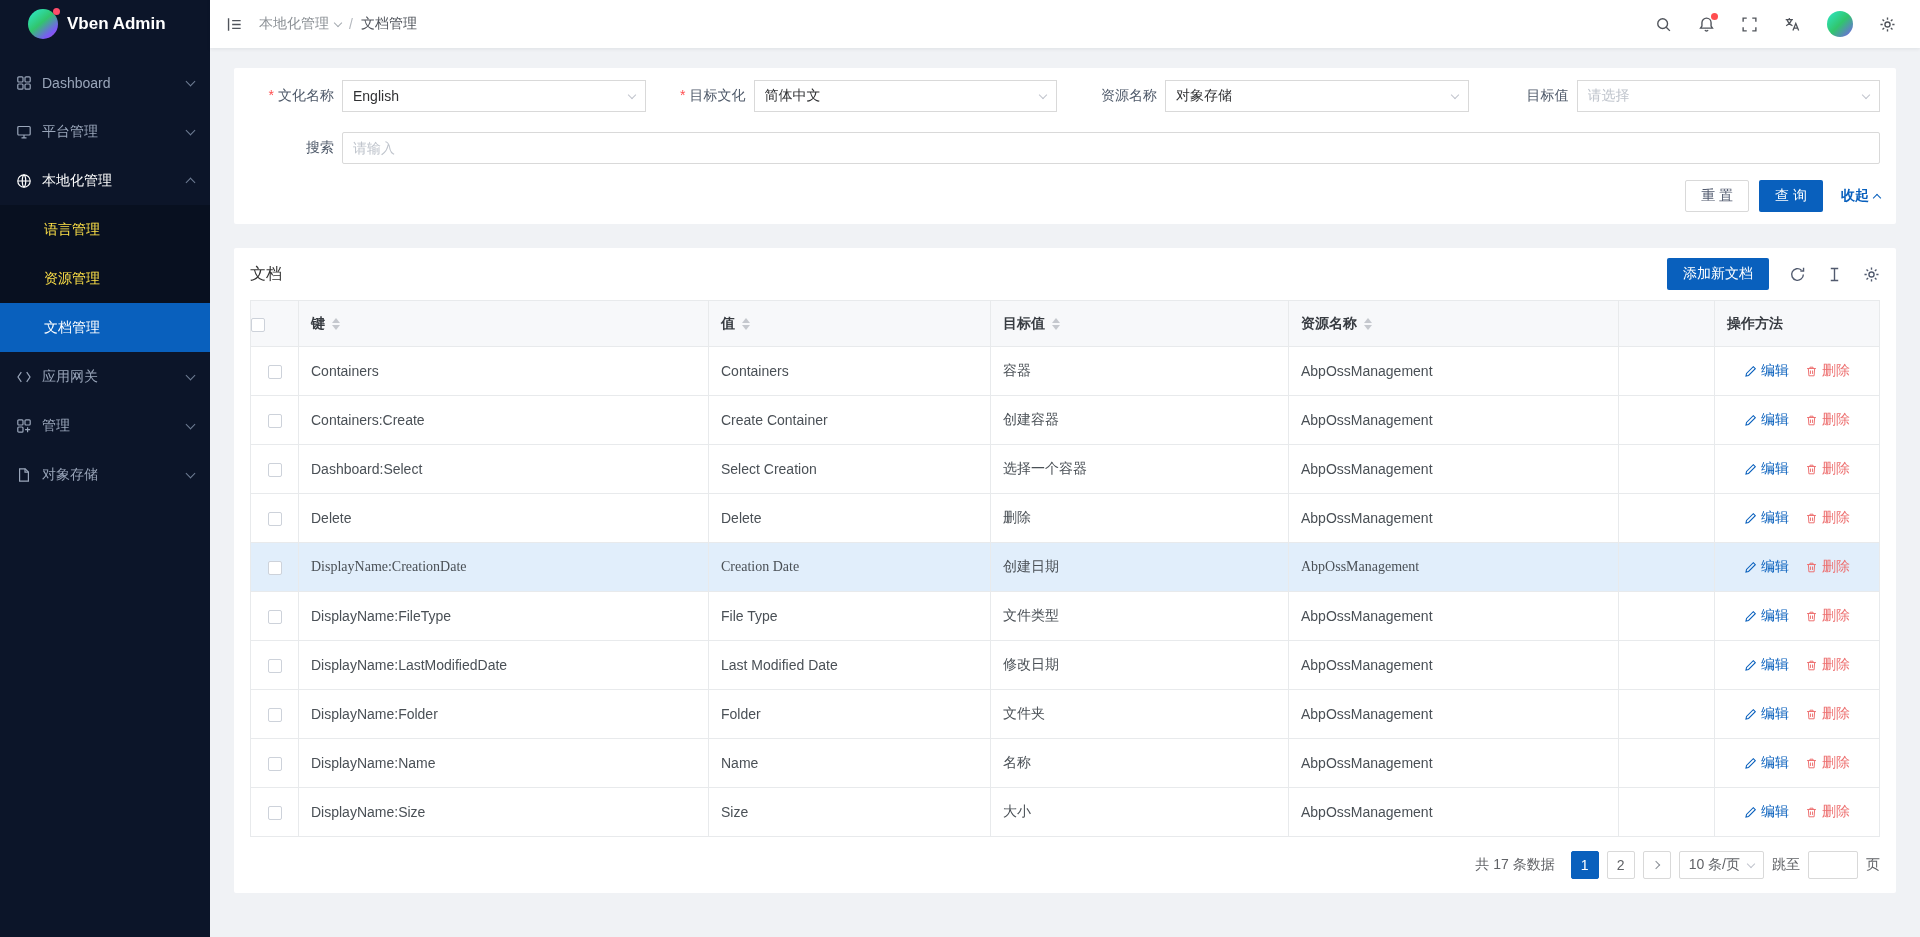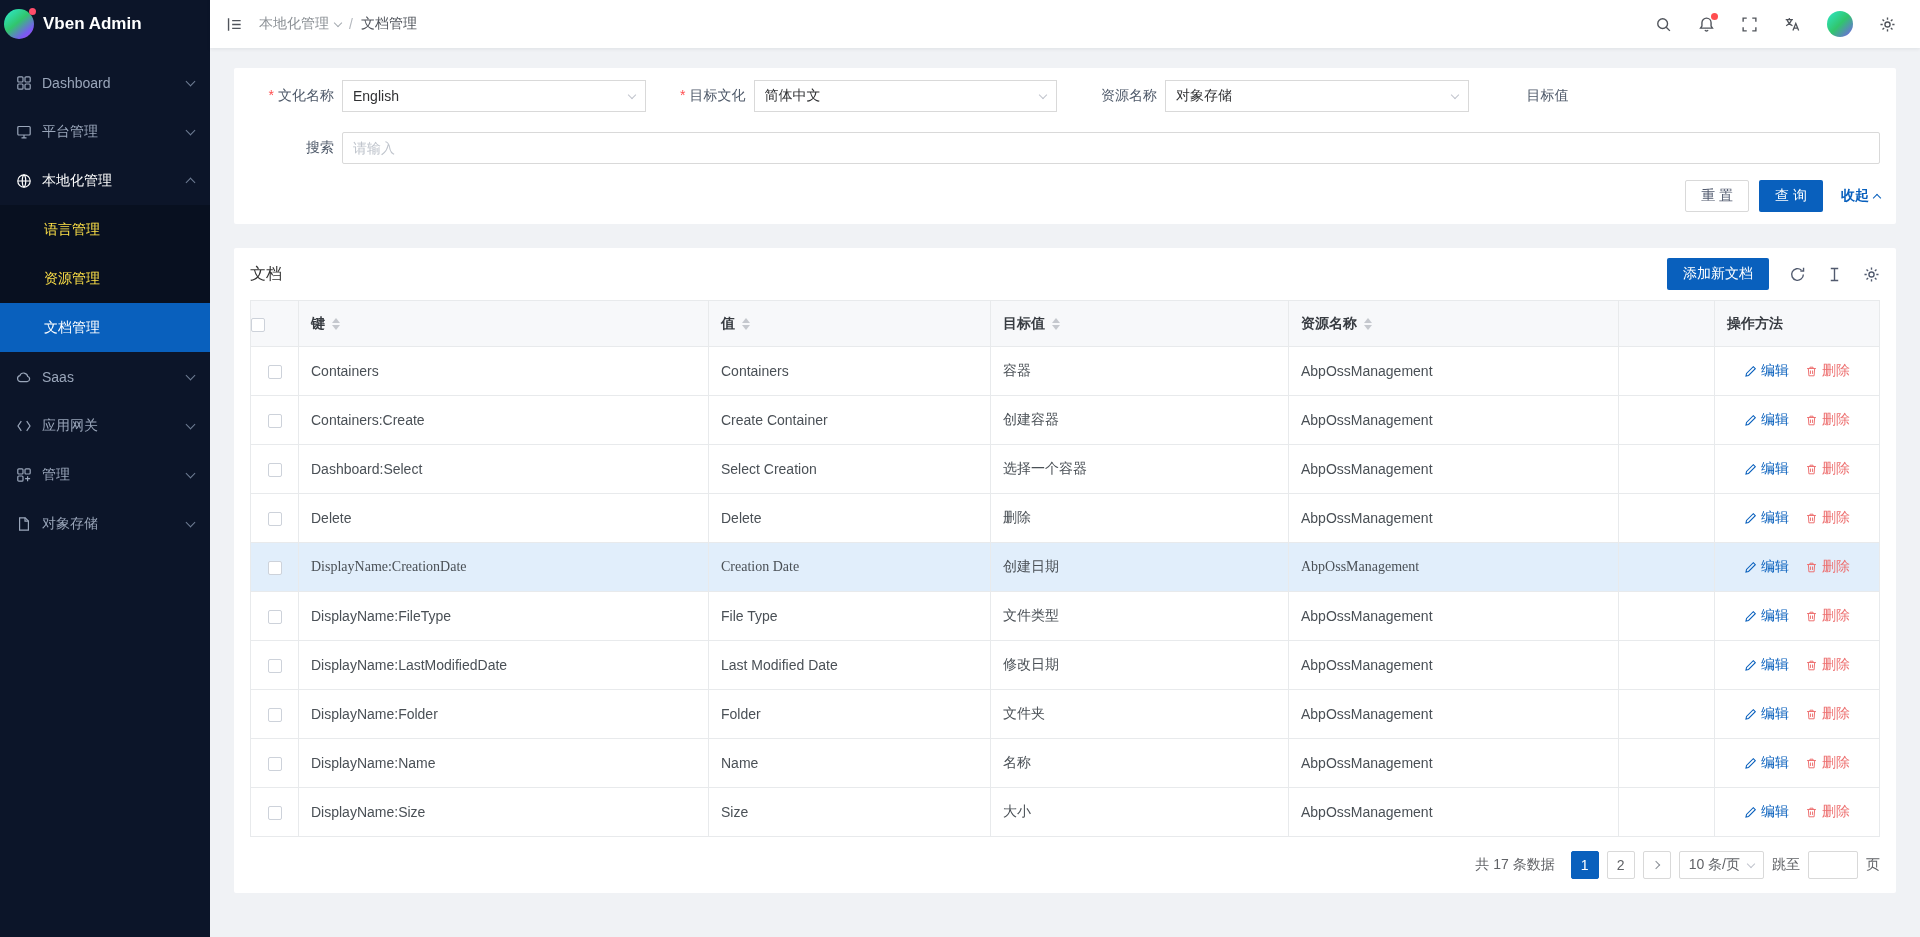--- a/index.html
+++ b/index.html
@@ -3,21 +3,21 @@
 <meta charset="utf-8">
 <style>
   * { box-sizing: border-box; margin: 0; padding: 0; }
   html, body { width: 1920px; height: 937px; overflow: hidden; }
   body { font-family: "Liberation Sans", "DejaVu Sans", sans-serif; font-size: 14px; background: #f0f2f5; color: #333; }
 
   .layout { display: flex; width: 100%; height: 100%; }
 
   
   .sidebar { width: 210px; flex-shrink: 0; background: #0c1529; display: flex; flex-direction: column; }
-  .logo { height: 48px; display: flex; align-items: center; gap: 9px; padding-left: 4px; cursor: pointer; }
+  .logo { height: 48px; display: flex; align-items: center; gap: 9px; padding-left: 28px; cursor: pointer; }
   .logo-mark { width: 30px; height: 30px; border-radius: 50%; position: relative; flex-shrink: 0;
     background: linear-gradient(140deg, #2ee8c8 5%, #31c56d 45%, #7a5af5 78%, #b14bd8 100%); }
   .logo-mark::after { content: ""; position: absolute; top: -1px; right: -2px; width: 7px; height: 7px;
     border-radius: 50%; background: #ff4d6a; }
   .logo-title { color: #fff; font-size: 17px; font-weight: bold; white-space: nowrap; }
   .menu { padding-top: 10px; }
   .menu-item { height: 49px; display: flex; align-items: center; gap: 10px; padding: 0 16px;
     color: #9aa6ba; cursor: pointer; }
   .menu-item .label { flex: 1; white-space: nowrap; }
   .menu-item.open { color: #fff; }
@@ -176,29 +176,20 @@
           <span class="label">语言管理</span>
         </div>
         <div class="submenu-item">
           <span class="label">资源管理</span>
         </div>
         <div class="submenu-item active">
           <span class="label">文档管理</span>
         </div>
       </div>
 
-      <div class="menu-item">
-        <span class="mi">
-            <svg viewBox="0 0 16 16" fill="none" stroke="currentColor" stroke-width="1.2">
-              <path d="M4.6 12.6h6.6a2.6 2.6 0 0 0 .5-5.1A4.1 4.1 0 0 0 3.8 6.7a3 3 0 0 0 .8 5.9z"></path>
-            </svg>
-          </span>
-        <span class="label">Saas</span>
-        <span class="caret down"></span>
-      </div>
 
       <div class="menu-item">
         <span class="mi">
             <svg viewBox="0 0 16 16" fill="none" stroke="currentColor" stroke-width="1.2">
               <path d="M5.3 3.2 2 8l3.3 4.8M10.7 3.2 14 8l-3.3 4.8"></path>
             </svg>
           </span>
         <span class="label">应用网关</span>
         <span class="caret down"></span>
       </div>
@@ -301,20 +292,24 @@
           </div>
           <div class="field">
             <label class="f-label">资源名称</label>
             <div class="select">
               <span class="sel-value">对象存储</span>
               <span class="caret down sm"></span>
             </div>
           </div>
           <div class="field">
             <label class="f-label">目标值</label>
+            <div class="select">
+              <span class="sel-value placeholder">请选择</span>
+              <span class="caret down sm"></span>
+            </div>
           </div>
         </div>
         <div class="filter-row r2">
           <div class="field">
             <label class="f-label">搜索</label>
             <input class="text-input" type="text" placeholder="请输入" style="">
           </div>
         </div>
         <div class="filter-actions">
           <button class="btn default">重 置</button>

